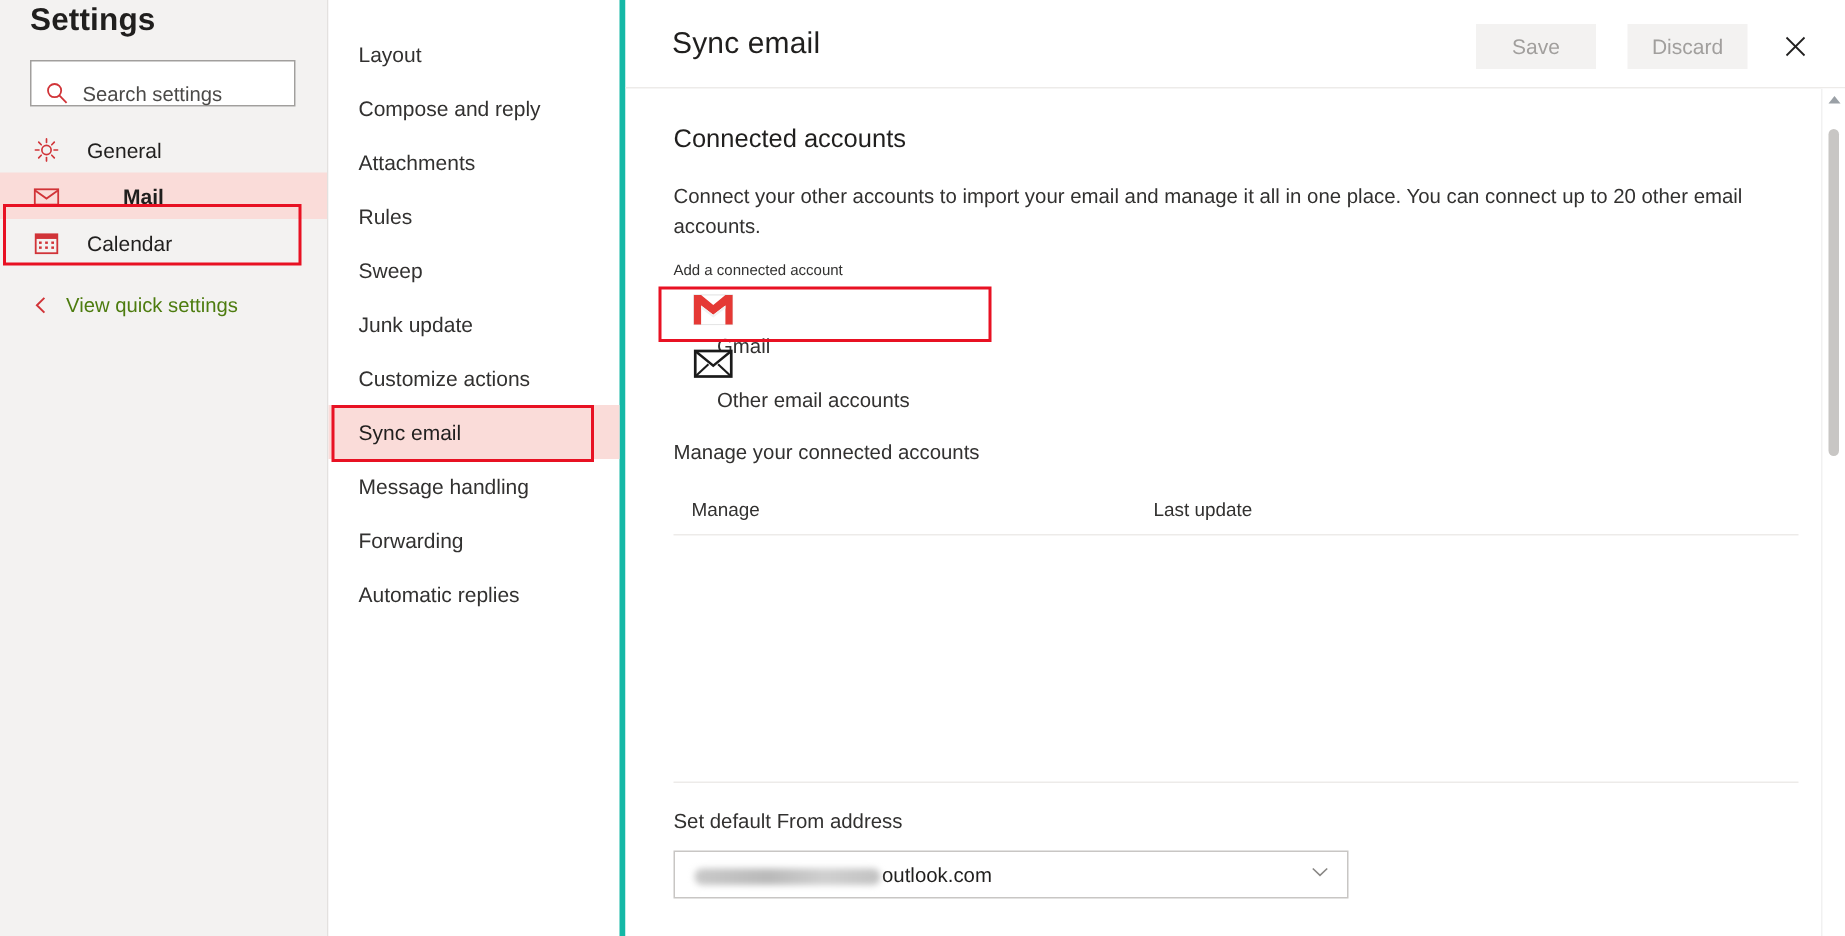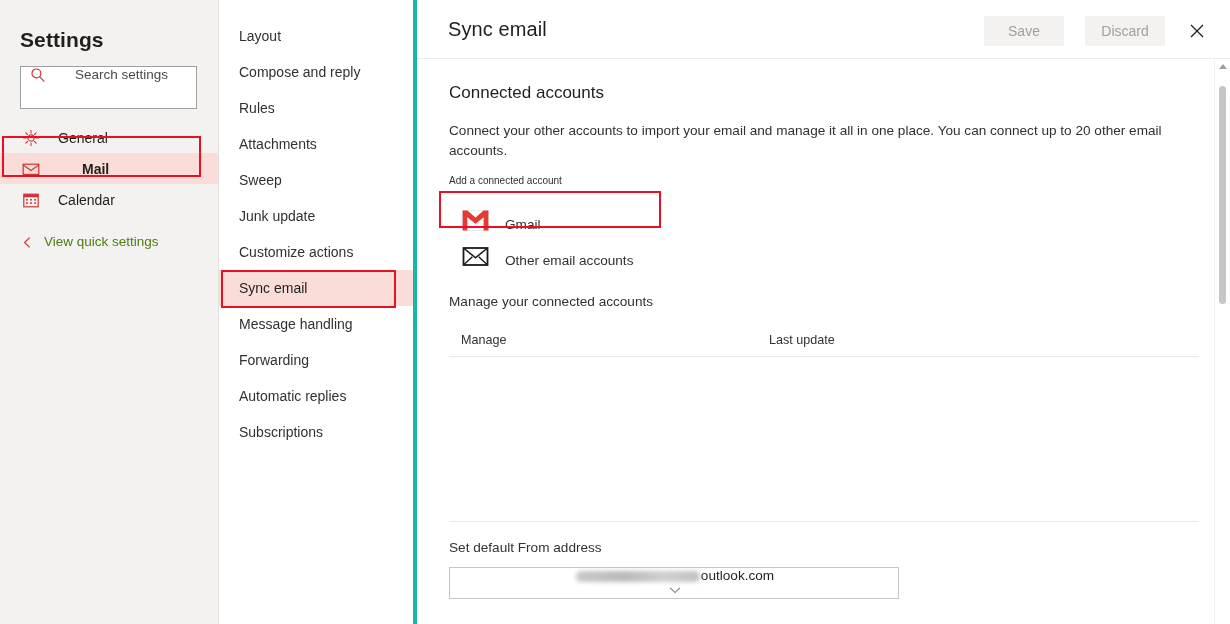--- a/index.html
+++ b/index.html
@@ -14,26 +14,26 @@
   
   .sidebar {
     width: 219px; height: 624px;
     background: #f3f2f1;
     border-right: 1px solid #e3e1df;
     flex: 0 0 219px;
     position: relative;
   }
   .settings-title {
     font-size: 21px; font-weight: bold; color: #201f1e;
-    padding: 28px 0 0 20px; letter-spacing: .1px;
+    padding: 2px 0 0 20px; letter-spacing: .1px;
   }
   .search-box {
-    margin: 14px 0 0 20px; width: 177px; height: 43px;
+    margin: 14px 0 0 20px; width: 177px; height: 31px;
     border: 1px solid #a19f9d; background: #ffffff;
-    display: flex; align-items: flex-start; padding-left: 9px; gap: 20px;
+    display: flex; align-items: flex-end; padding-left: 9px;
   }
   .search-icon { width: 16px; height: 16px; flex: 0 0 16px; }
   .search-placeholder {
     font-size: 13.5px; color: #4b4a48; margin-left: 9px;
   }
   .nav-list { margin-top: 13px; }
   .nav-item {
     height: 31px; display: flex; align-items: center;
     padding-left: 22px; position: relative;
   }
@@ -99,22 +99,22 @@
   .section-heading {
     font-size: 17px; color: #201f1e; margin-bottom: 18px;
   }
   .body-text {
     font-size: 13.6px; color: #323130; line-height: 20px;
     max-width: 740px; margin-bottom: 14px;
   }
   .sub-label { font-size: 10px; color: #323130; margin-bottom: 10px; }
 
   .account-opt {
-    height: 36px; display: flex; align-items: flex-end;
-    width: 210px; padding-left: 13px;
+    height: 36px; display: flex; align-items: flex-start;
+    width: 210px; padding-left: 13px; flex-direction: column;
   }
   .account-opt .acc-ico { width: 27px; height: 22px; flex: 0 0 27px; }
   .account-opt .acc-lbl {
     margin-left: 16px; font-size: 13.6px; color: #323130;
   }
 
   .manage-label {
     font-size: 13.6px; color: #323130;
     margin-top: 26px; margin-bottom: 24px;
   }
@@ -127,21 +127,21 @@
   .acct-head .col-update { }
   .acct-body { height: 164px; }
   .section-divider {
     max-width: 758px; border-top: 1px solid #edebe9; margin-bottom: 18px;
   }
 
   .from-label { font-size: 13.6px; color: #323130; margin-bottom: 12px; }
   .from-select {
     width: 450px; height: 32px; border: 1px solid #c8c6c4;
     background: #fff; display: flex; align-items: center;
-    justify-content: space-between; padding: 0 11px 0 13px; flex-direction: column;
+    justify-content: space-between; padding: 0 11px 0 13px;
   }
   .from-value { font-size: 13.6px; color: #201f1e; display: flex; align-items: center; }
   .redacted {
     display: inline-block; width: 124px; height: 11px;
     background: linear-gradient(90deg,#c9c9c9,#b9b9b9 40%,#cfcfcf 70%,#c2c2c2);
     border-radius: 5px; filter: blur(2.2px); margin-right: 1px;
     position: relative; top: 1px;
   }
 
   
@@ -245,24 +245,24 @@
   </div>
 
   <div class="subnav">
     <div class="subnav-item">
         <span>Layout</span>
       </div>
     <div class="subnav-item">
         <span>Compose and reply</span>
       </div>
     <div class="subnav-item">
+        <span>Attachments</span>
+      </div>
+    <div class="subnav-item">
         <span>Rules</span>
-      </div>
-    <div class="subnav-item">
-        <span>Attachments</span>
       </div>
     <div class="subnav-item">
         <span>Sweep</span>
       </div>
     <div class="subnav-item">
         <span>Junk update</span>
       </div>
     <div class="subnav-item">
         <span>Customize actions</span>
       </div>
@@ -270,23 +270,20 @@
         <span>Sync email</span>
       </div>
     <div class="subnav-item">
         <span>Message handling</span>
       </div>
     <div class="subnav-item">
         <span>Forwarding</span>
       </div>
     <div class="subnav-item">
         <span>Automatic replies</span>
-      </div>
-    <div class="subnav-item">
-        <span>Subscriptions</span>
       </div>
   </div>
 
   <div class="main">
     <div class="main-header">
       <div class="main-title">Sync email</div>
       <div class="header-actions">
         <button class="hdr-btn">Save</button>
         <button class="hdr-btn">Discard</button>
         <span class="close-btn">

